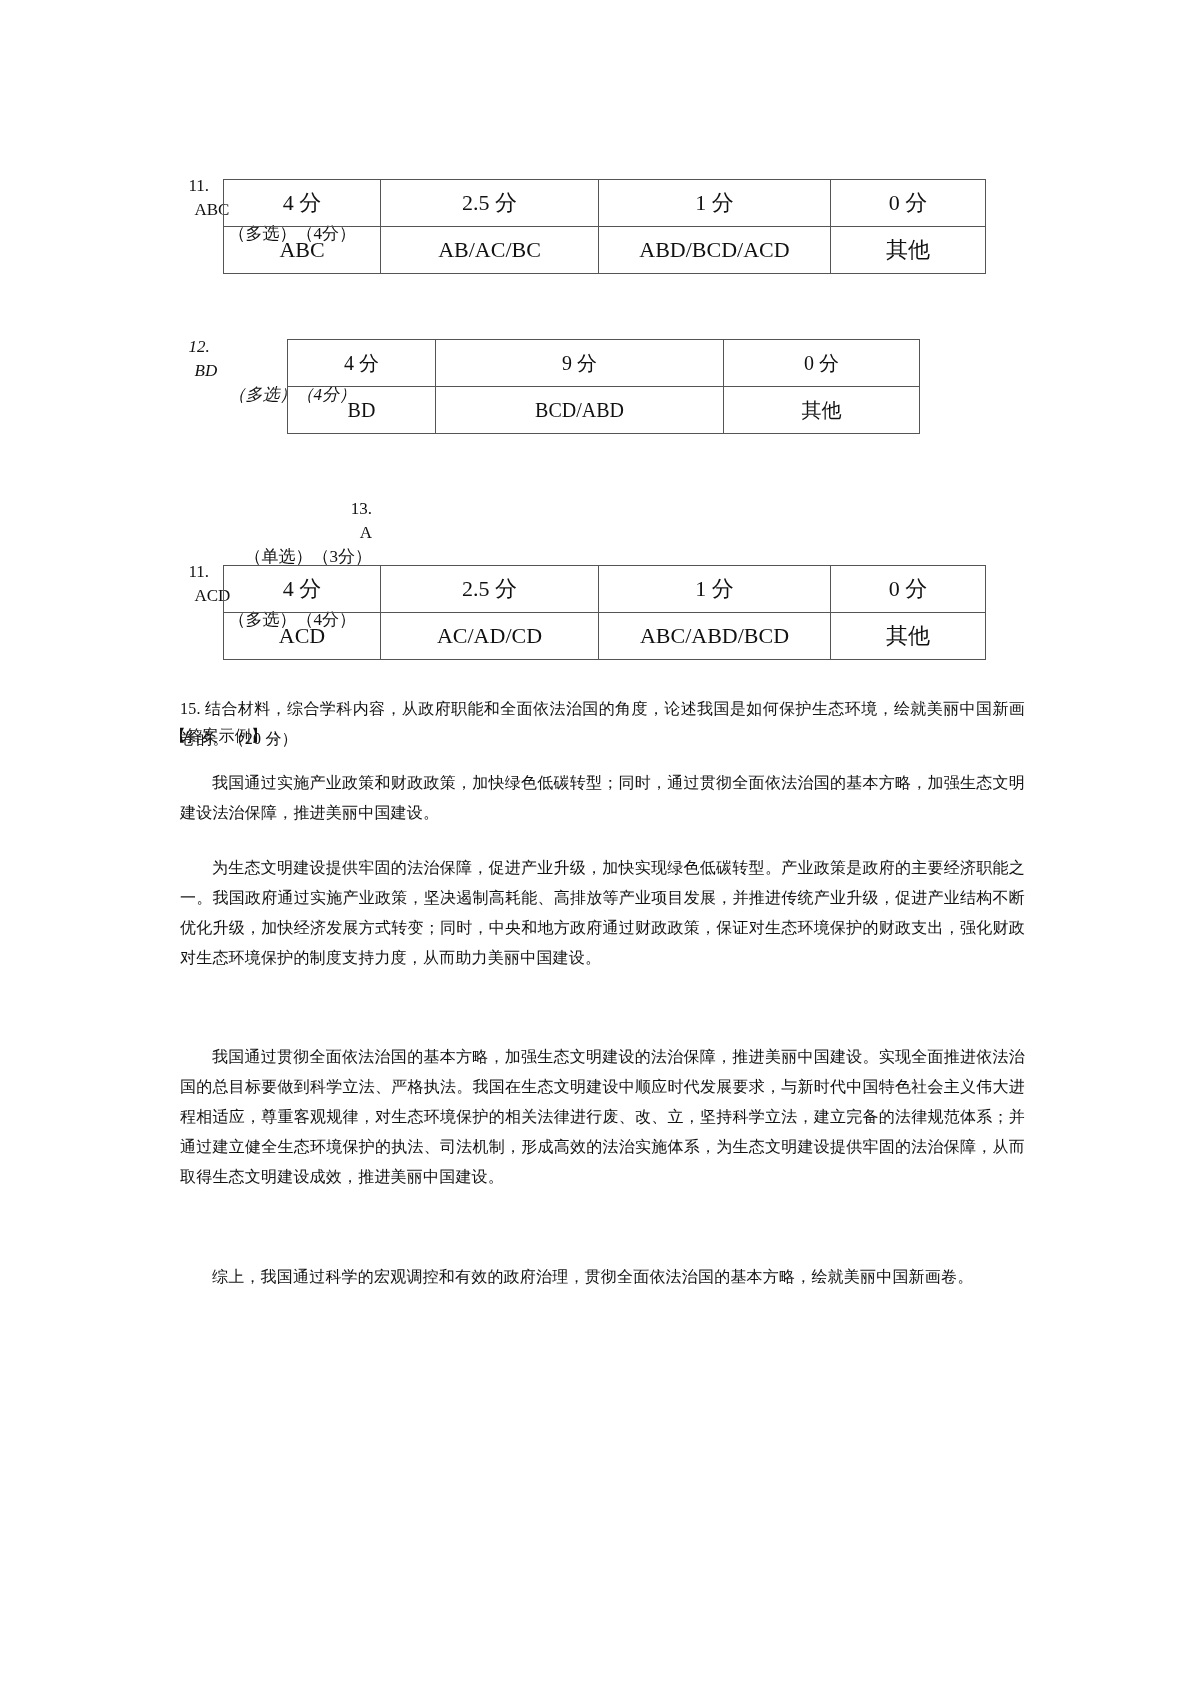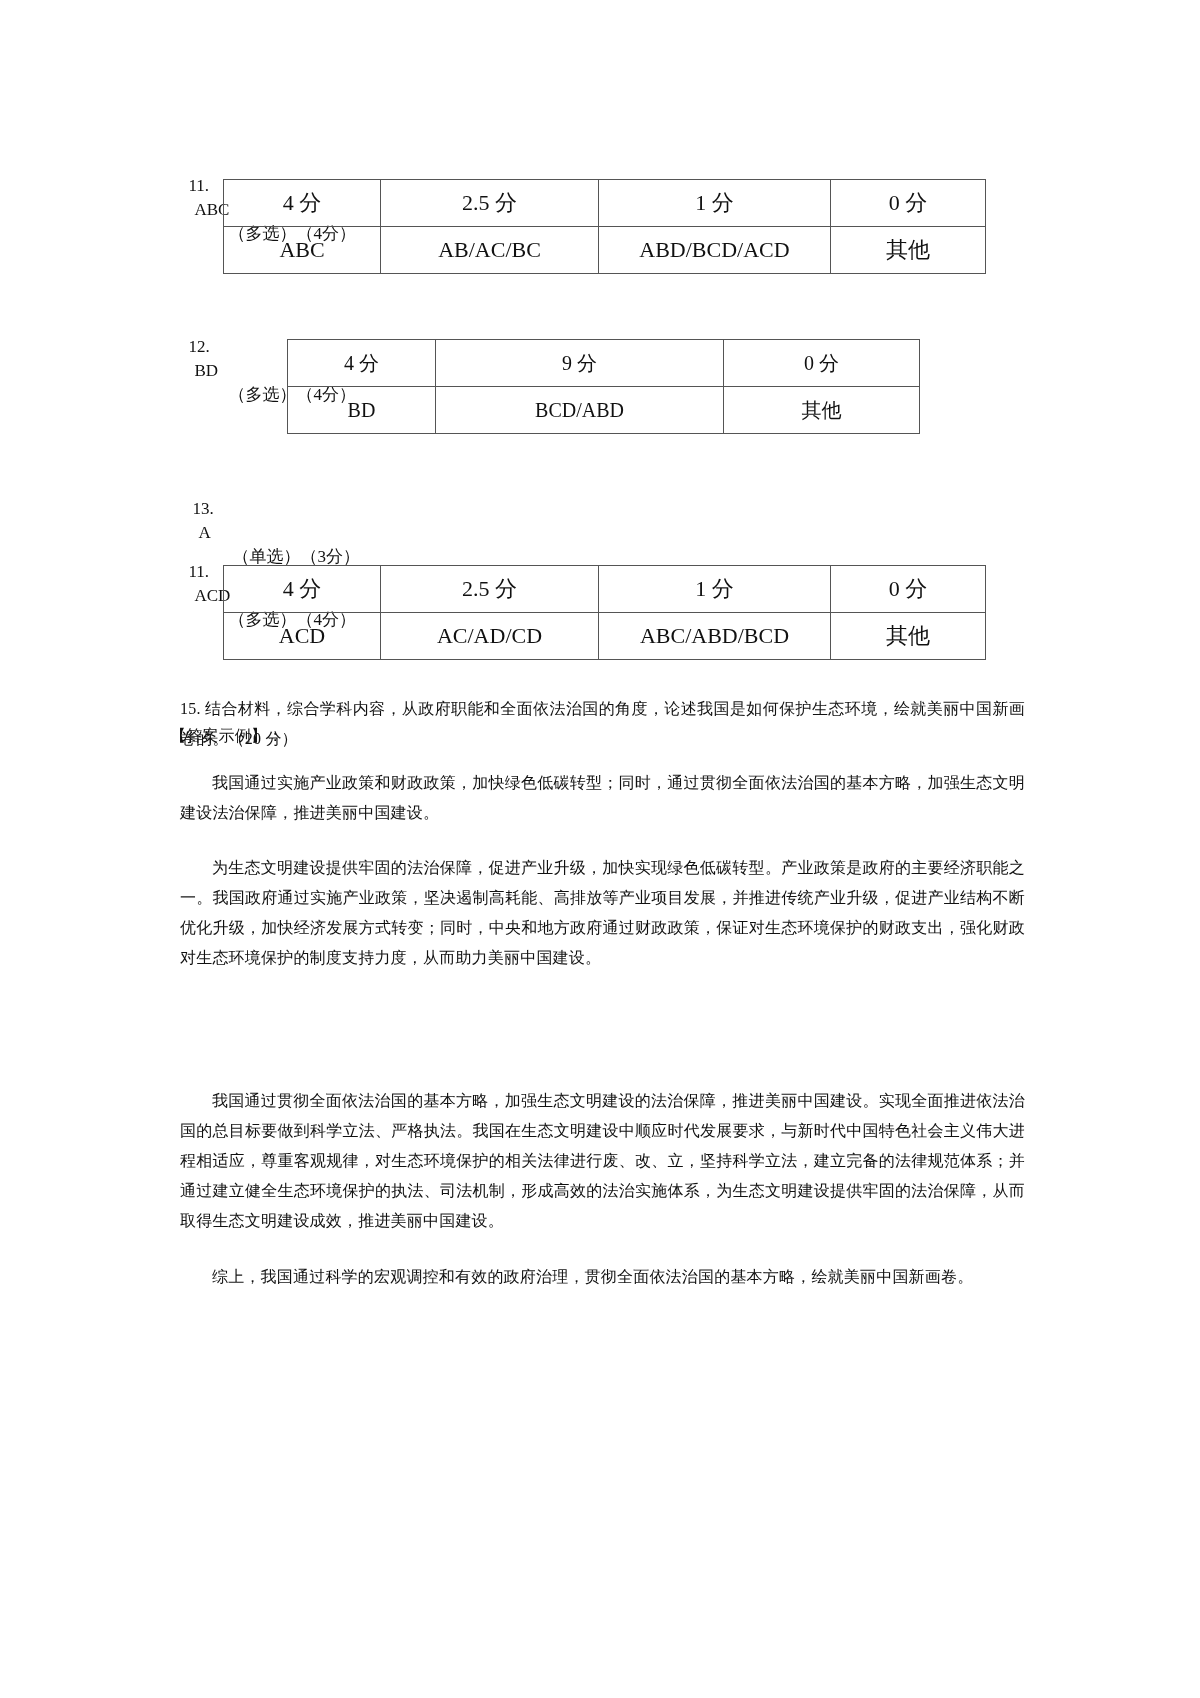--- a/index.html
+++ b/index.html
@@ -40,21 +40,21 @@
   </tr>
   <tr>
     <td>ABC</td>
     <td>AB/AC/BC</td>
     <td>ABD/BCD/ACD</td>
     <td>其他</td>
   </tr>
 </tbody>
   </table>
 
-<div class="abs qline" style="left:180px; top:311px;">
+<div class="abs qline" style="left:180px; top:311px;font-style:italic;">
   <span>12.</span>
   <span style="margin-left:6px;">BD</span>
   <span style="margin-left:40px;">（多选）（4分）</span>
 </div>
 <table class="score t12" style="left:287px; top:339px; width:632px;">
   <colgroup>
       <col style="width:148px">
       <col style="width:288px">
       <col style="width:196px">
     </colgroup>
@@ -65,21 +65,21 @@
     <td>0 分</td>
   </tr>
   <tr>
     <td>BD</td>
     <td>BCD/ABD</td>
     <td>其他</td>
   </tr>
 </tbody>
   </table>
 
-<div class="abs qline" style="left:184px; top:473px;">
+<div class="abs qline" style="left:196px; top:473px;text-align:right;">
   <span>13.</span>
   <span style="margin-left:6px;">A</span>
   <span style="margin-left:40px;">（单选）（3分）</span>
 </div>
 
 <div class="abs qline" style="left:180px; top:536px;">
   <span>11.</span>
   <span style="margin-left:6px;">ACD</span>
   <span style="margin-left:40px;">（多选）（4分）</span>
 </div>
@@ -103,14 +103,14 @@
     <td>ABC/ABD/BCD</td>
     <td>其他</td>
   </tr>
 </tbody>
   </table>
 
 <div class="para" style="top:694px;">15. 结合材料，综合学科内容，从政府职能和全面依法治国的角度，论述我国是如何保护生态环境，绘就美丽中国新画卷的。（20 分）</div>
 <div class="para" style="top:721px; left:170px;">【答案示例】：</div>
 <div class="para indent" style="top:768px;">我国通过实施产业政策和财政政策，加快绿色低碳转型；同时，通过贯彻全面依法治国的基本方略，加强生态文明建设法治保障，推进美丽中国建设。</div>
 <div class="para indent" style="top:853px;">为生态文明建设提供牢固的法治保障，促进产业升级，加快实现绿色低碳转型。产业政策是政府的主要经济职能之一。我国政府通过实施产业政策，坚决遏制高耗能、高排放等产业项目发展，并推进传统产业升级，促进产业结构不断优化升级，加快经济发展方式转变；同时，中央和地方政府通过财政政策，保证对生态环境保护的财政支出，强化财政对生态环境保护的制度支持力度，从而助力美丽中国建设。</div>
-<div class="para indent" style="top:1042px;margin-top:44px;">我国通过贯彻全面依法治国的基本方略，加强生态文明建设的法治保障，推进美丽中国建设。实现全面推进依法治国的总目标要做到科学立法、严格执法。我国在生态文明建设中顺应时代发展要求，与新时代中国特色社会主义伟大进程相适应，尊重客观规律，对生态环境保护的相关法律进行废、改、立，坚持科学立法，建立完备的法律规范体系；并通过建立健全生态环境保护的执法、司法机制，形成高效的法治实施体系，为生态文明建设提供牢固的法治保障，从而取得生态文明建设成效，推进美丽中国建设。</div>
+<div class="para indent" style="top:1042px;">我国通过贯彻全面依法治国的基本方略，加强生态文明建设的法治保障，推进美丽中国建设。实现全面推进依法治国的总目标要做到科学立法、严格执法。我国在生态文明建设中顺应时代发展要求，与新时代中国特色社会主义伟大进程相适应，尊重客观规律，对生态环境保护的相关法律进行废、改、立，坚持科学立法，建立完备的法律规范体系；并通过建立健全生态环境保护的执法、司法机制，形成高效的法治实施体系，为生态文明建设提供牢固的法治保障，从而取得生态文明建设成效，推进美丽中国建设。</div>
 <div class="para indent" style="top:1262px;">综上，我国通过科学的宏观调控和有效的政府治理，贯彻全面依法治国的基本方略，绘就美丽中国新画卷。</div>
 
 </body></html>

